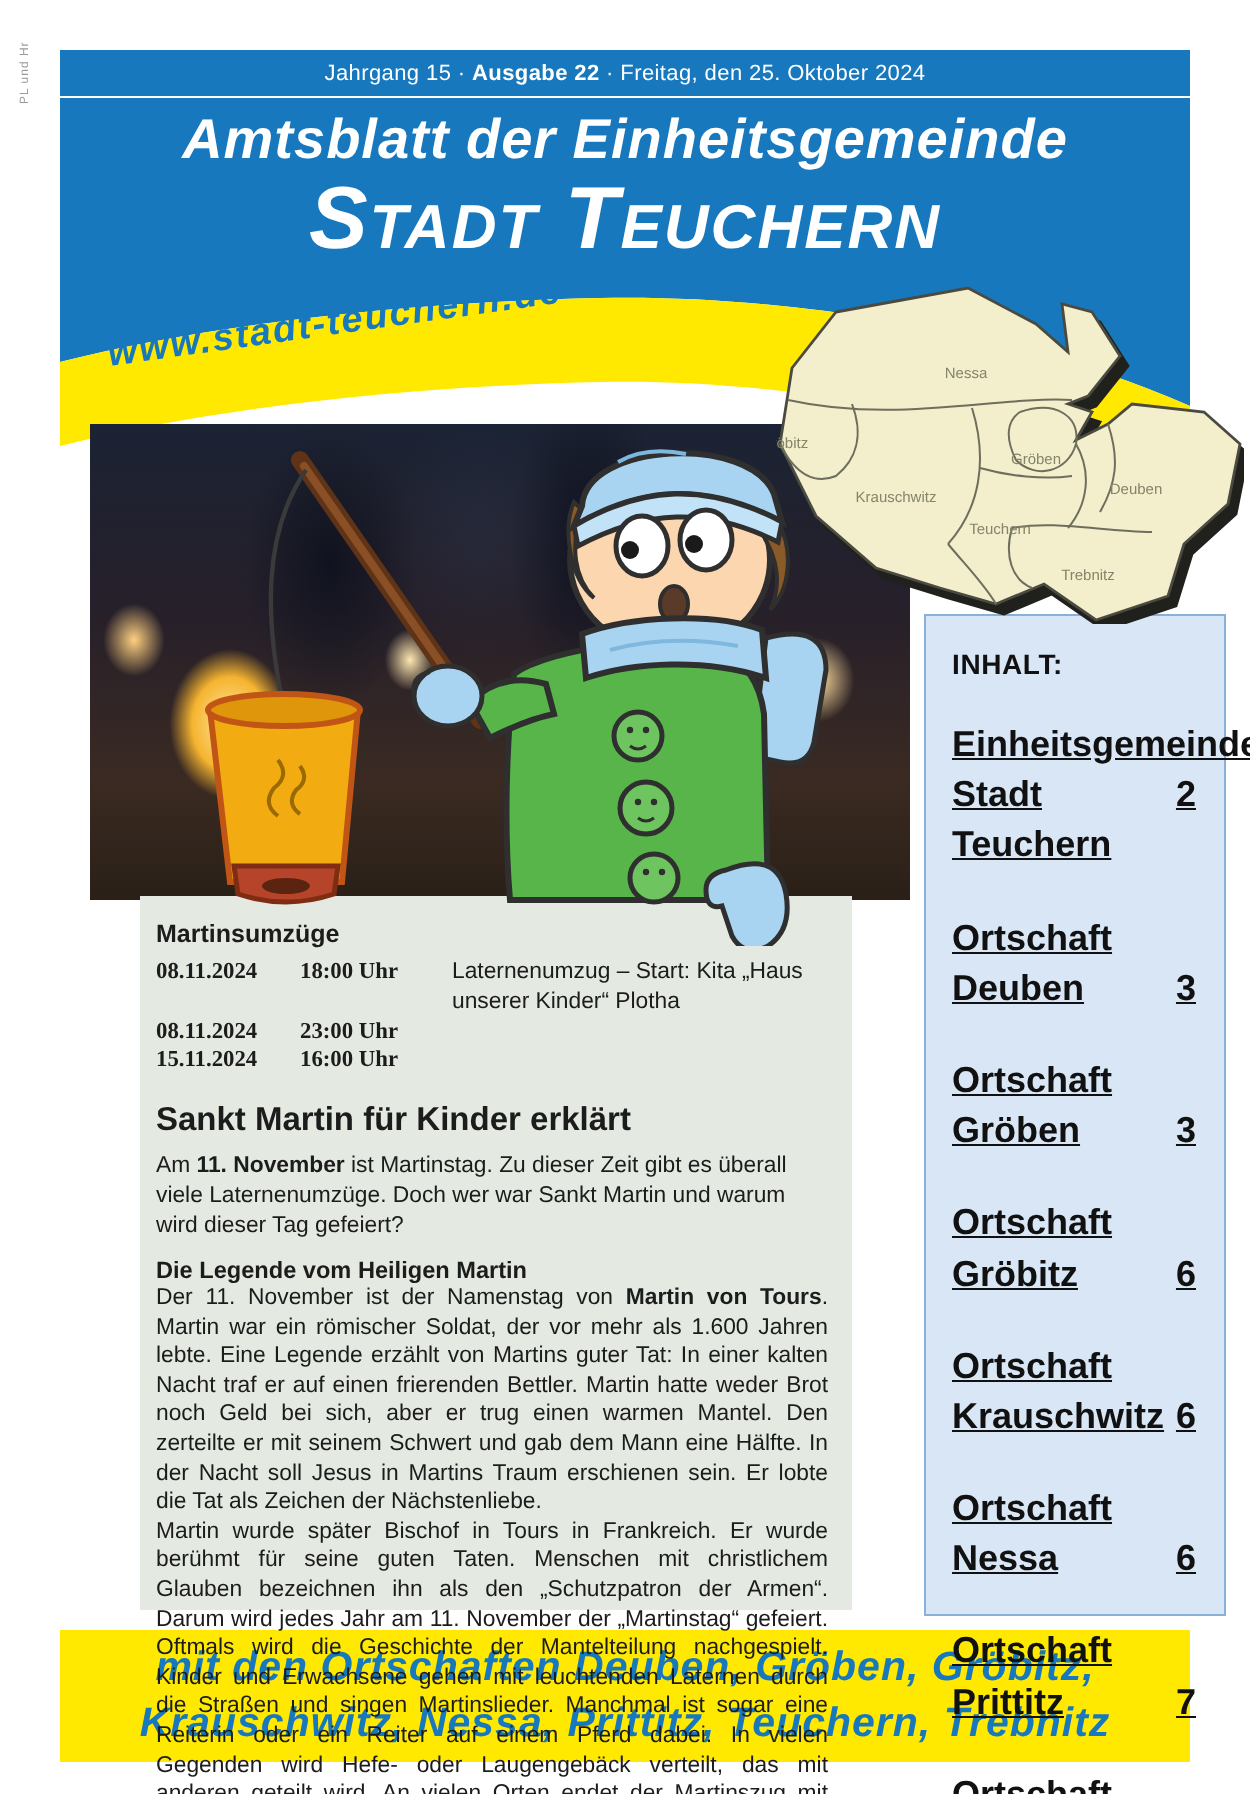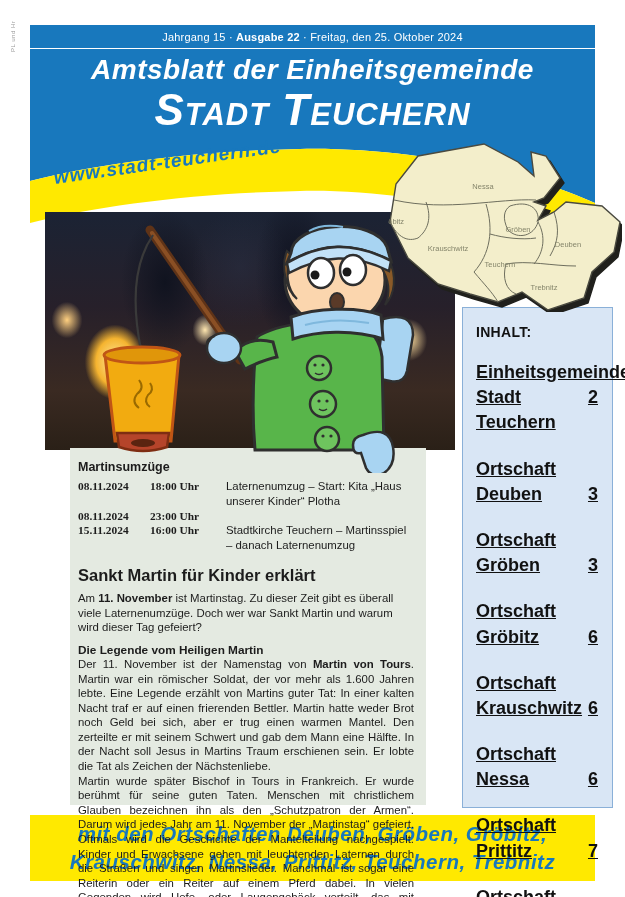--- a/index.html
+++ b/index.html
@@ -191,21 +191,20 @@
       <span class="c2">18:00 Uhr</span>
       <span class="c3">Laternenumzug – Start: Kita „Haus unserer Kinder“ Plotha</span>
     </div>
     <div class="sched-row">
       <span class="c1">08.11.2024</span>
       <span class="c2">23:00 Uhr</span>
     </div>
     <div class="sched-row">
       <span class="c1">15.11.2024</span>
       <span class="c2">16:00 Uhr</span>
-      <span class="c3">Stadtkirche Teuchern – Martinsspiel – danach Laternenumzug</span>
     </div>
 
     <div class="article">
       <div class="article-title">Sankt Martin für Kinder erklärt</div>
       <p>Am <b>11. November</b> ist Martinstag. Zu dieser Zeit gibt es überall viele Laternenumzüge. Doch wer war Sankt Martin und warum wird dieser Tag gefeiert?</p>
       <h3>Die Legende vom Heiligen Martin</h3>
       <p class="just">Der 11. November ist der Namenstag von <b>Martin von Tours</b>. Martin war ein römischer Soldat, der vor mehr als 1.600 Jahren lebte. Eine Legende erzählt von Martins guter Tat: In einer kalten Nacht traf er auf einen frierenden Bettler. Martin hatte weder Brot noch Geld bei sich, aber er trug einen warmen Mantel. Den zerteilte er mit seinem Schwert und gab dem Mann eine Hälfte. In der Nacht soll Jesus in Martins Traum erschienen sein. Er lobte die Tat als Zeichen der Nächstenliebe.</p>
       <p class="just">Martin wurde später Bischof in Tours in Frankreich. Er wurde berühmt für seine guten Taten. Menschen mit christlichem Glauben bezeichnen ihn als den „Schutzpatron der Armen“. Darum wird jedes Jahr am 11. November der „Martinstag“ gefeiert. Oftmals wird die Geschichte der Mantelteilung nachgespielt. Kinder und Erwachsene gehen mit leuchtenden Laternen durch die Straßen und singen Martinslieder. Manchmal ist sogar eine Reiterin oder ein Reiter auf einem Pferd dabei. In vielen Gegenden wird Hefe- oder Laugengebäck verteilt, das mit anderen geteilt wird. An vielen Orten endet der Martinszug mit einem Lagerfeuer.</p>
 
     </div>

